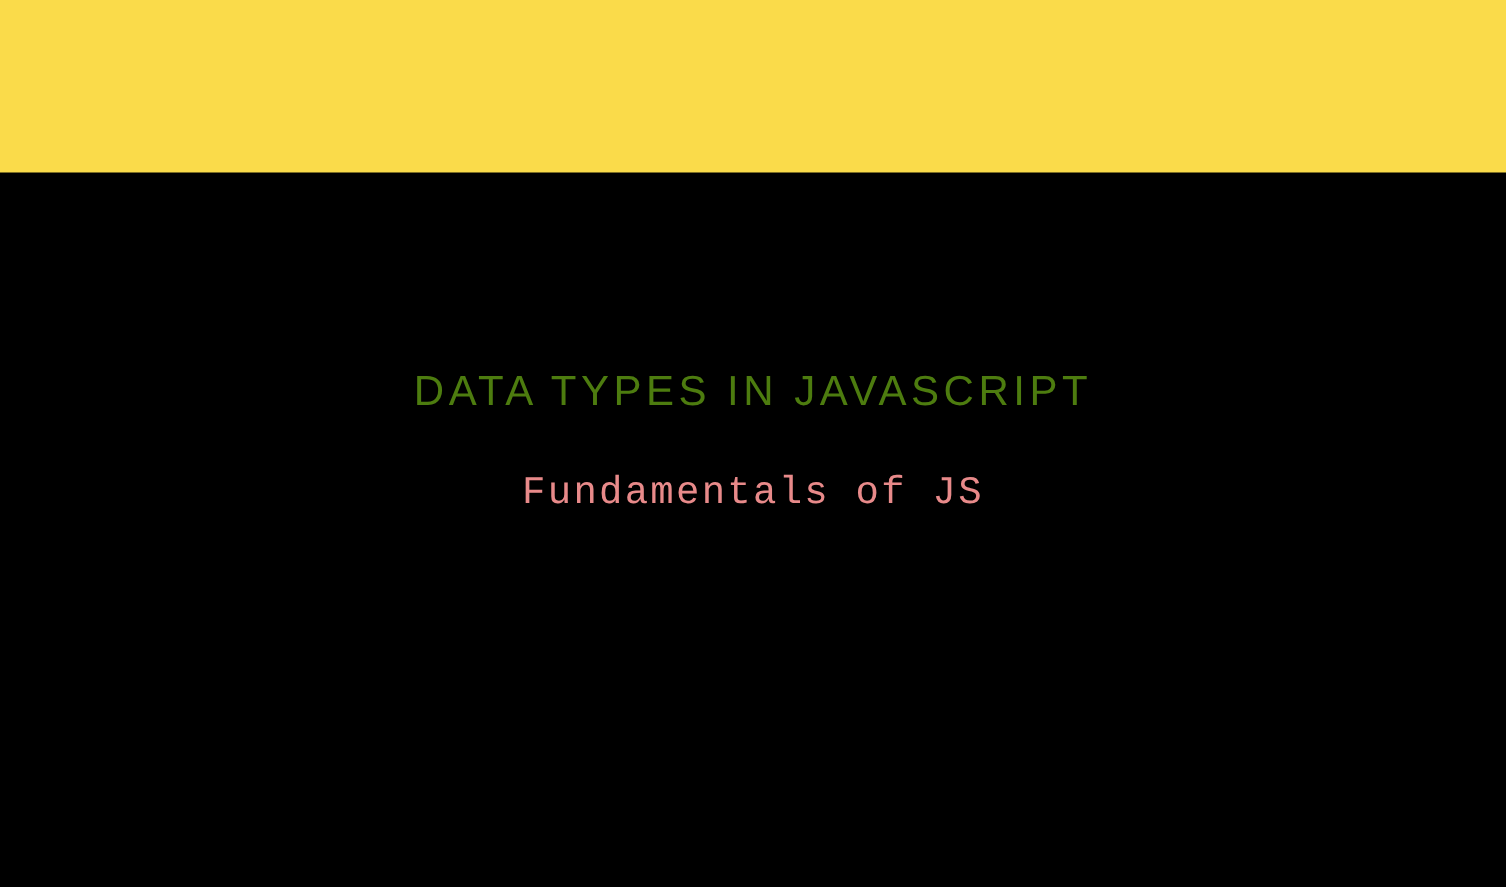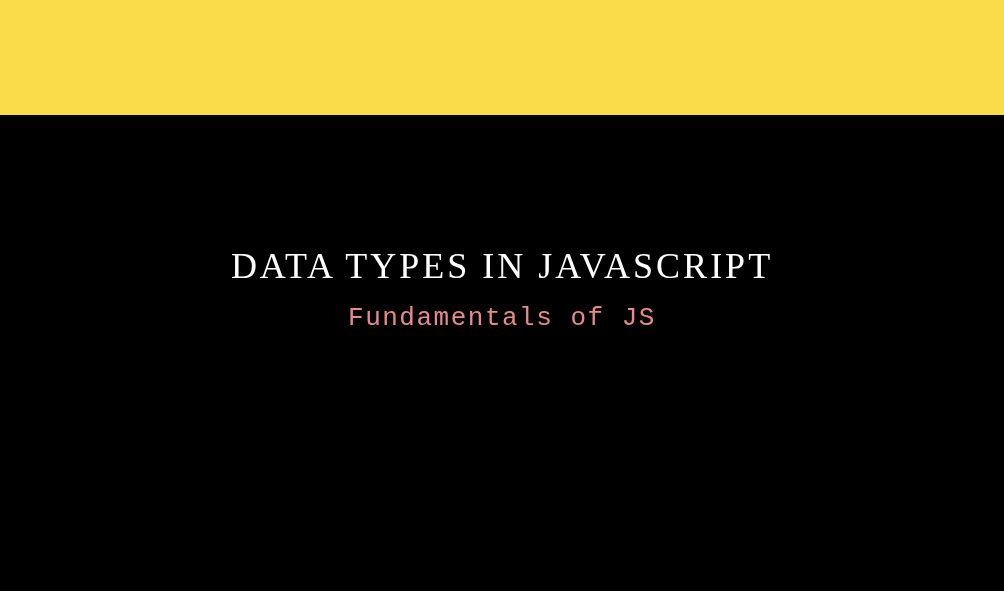--- a/index.html
+++ b/index.html
@@ -18,33 +18,33 @@
   width: 100%;
   height: 115px;
   background: #fadb4a;
 }
 .content {
   width: 100%;
   text-align: center;
   padding-top: 130px;
 }
 .title {
-  color: #ffffff;
-  font-size: 36px;
+  color: #4d7c0f;
+  font-size: 28px;
   font-weight: normal;
   letter-spacing: 3px;
-  font-family: Liberation Serif, serif;
+  font-family: Liberation Sans, sans-serif;
   text-transform: uppercase;
 }
 .subtitle {
   color: #e88a8a;
   font-size: 26px;
   font-weight: normal;
   letter-spacing: 1.5px;
-  margin-top: 16px;
+  margin-top: 36px;
   font-family: 'Courier New', Courier, monospace;
 }
 </style>
 </head>
 <body>
 
 <div class="header-bar"></div>
 
 <div class="content">
   <h1 class="title">DATA TYPES IN JAVASCRIPT</h1>

